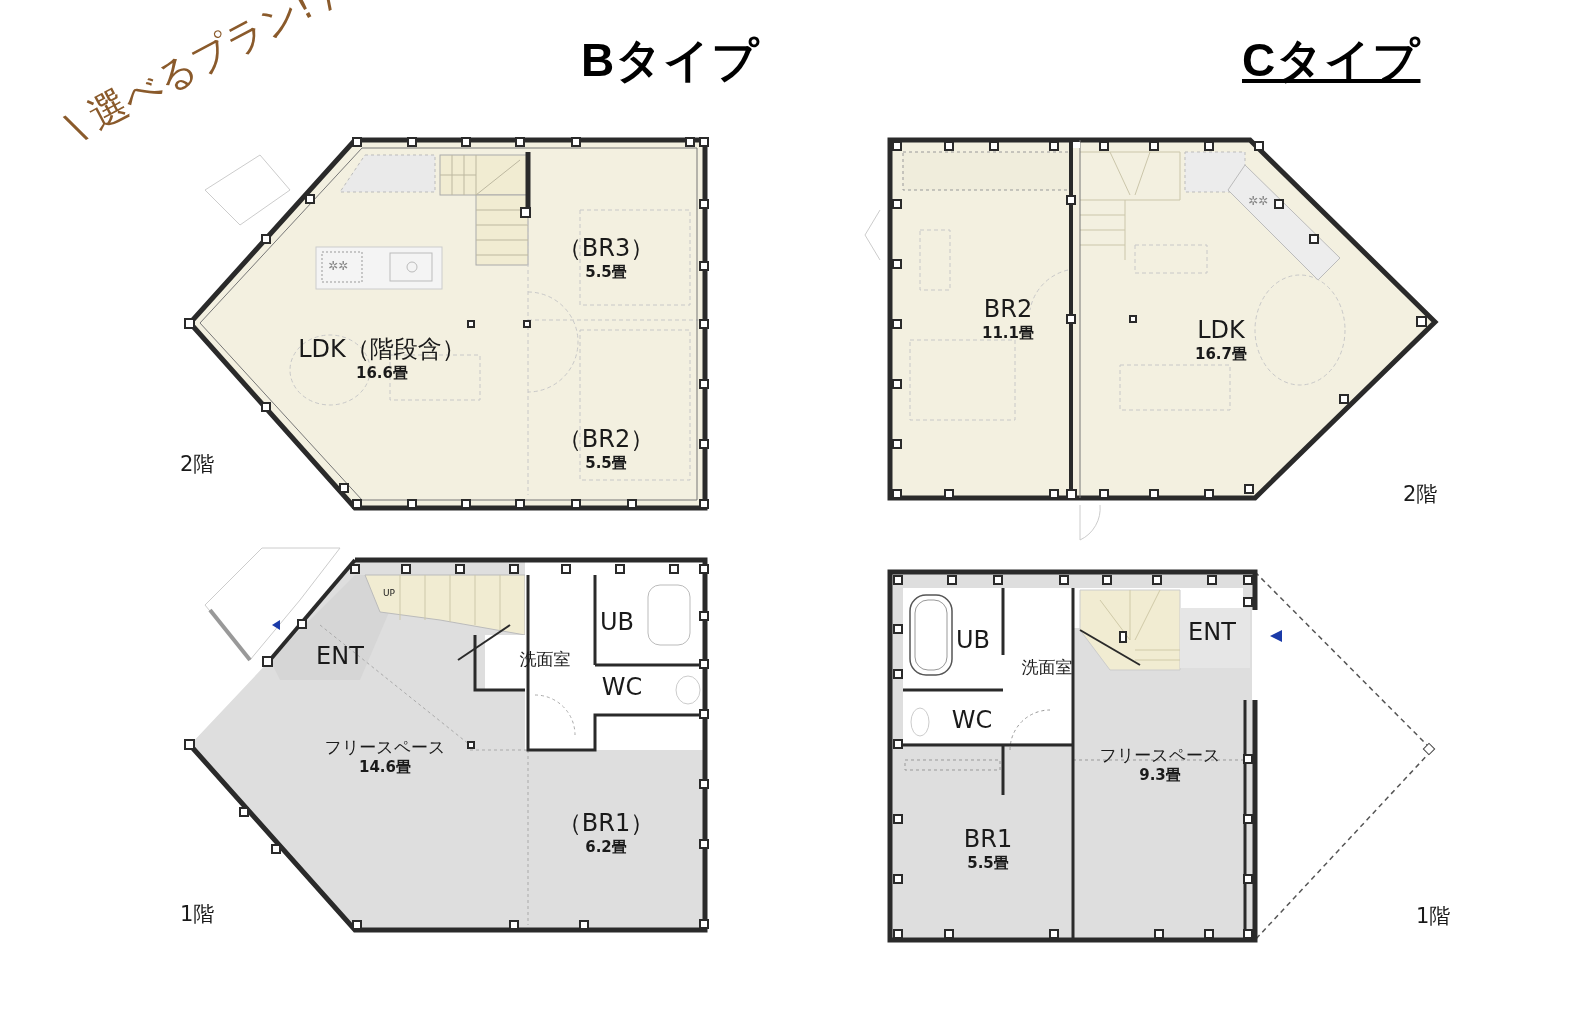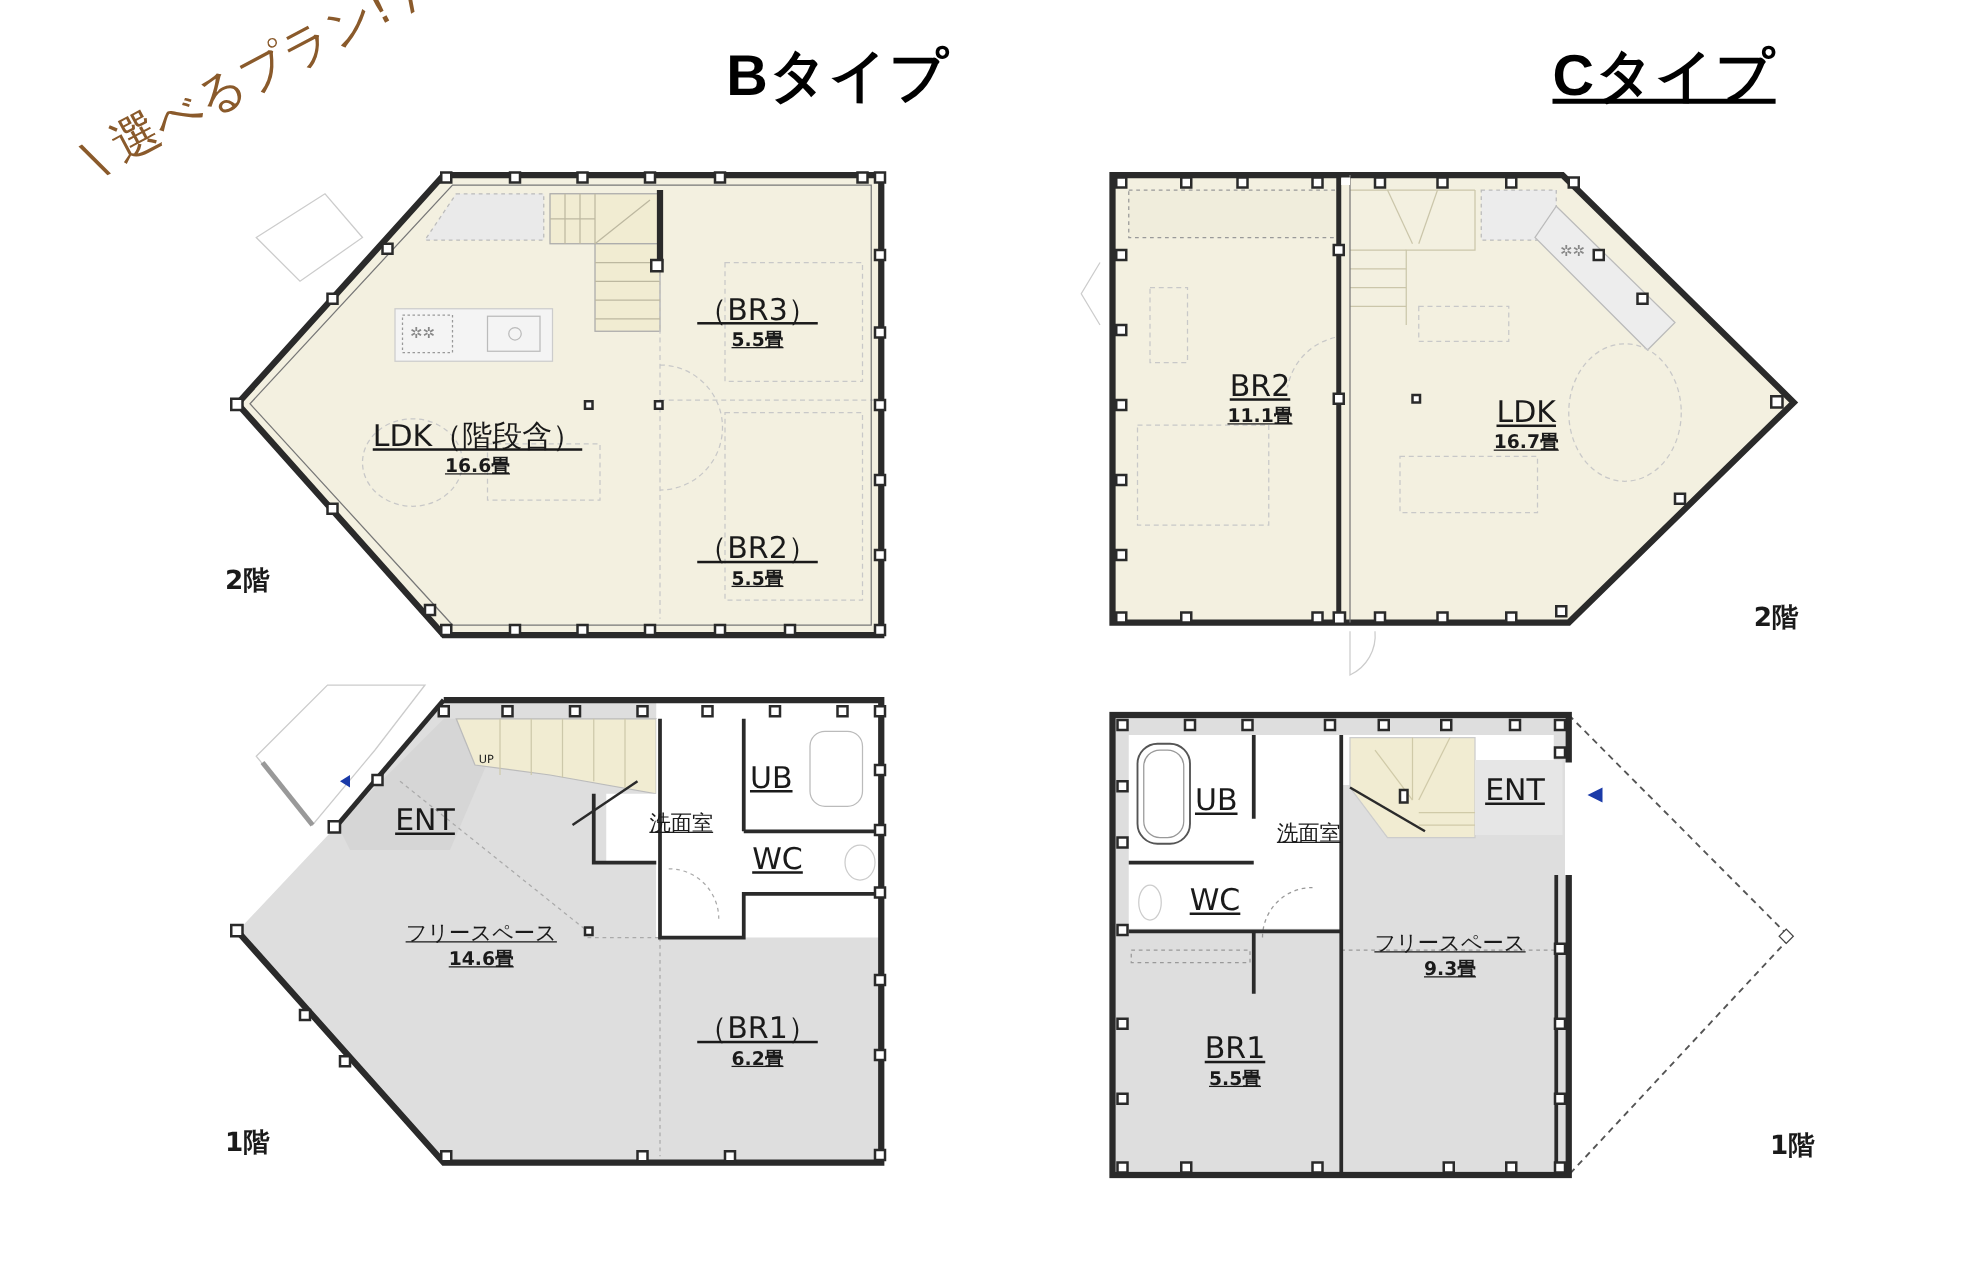--- a/index.html
+++ b/index.html
@@ -6,25 +6,25 @@
   body { width:1580px; height:1015px; position:relative; overflow:hidden;
          font-family: "DejaVu Sans", "Liberation Sans", sans-serif; color:#1a1a1a; }
   .abs { position:absolute; }
   svg.plan { position:absolute; left:0; top:0; }
   .title { position:absolute; font-family:"Liberation Sans", "DejaVu Sans", sans-serif;
            font-weight:bold; font-size:46px; color:#000; letter-spacing:1px;margin-left:48px; }
   .tagline { position:absolute; left:58px; top:108px; transform:rotate(-28deg);
              transform-origin:left top; font-size:38px; color:#8a5a2b; white-space:nowrap;
              font-family:"DejaVu Sans", sans-serif; }
   .room { position:absolute; text-align:center; transform:translate(-50%,-50%);
-          white-space:nowrap; line-height:1.25;text-decoration:underline; }
+          white-space:nowrap; line-height:1.25; }
   .room .nm { font-size:17px; }
   .room .ar { font-size:15px; font-weight:bold; }
   .room.big .nm { font-size:24px; }
-  .floor-label { position:absolute; font-size:21px; font-weight:bold;text-align:center; }
+  .floor-label { position:absolute; font-size:21px; font-weight:normal;text-align:center; }
   .small { font-size:9px; }
 </style>
 </head>
 <body>
 
 <div class="tagline">
   <span>\</span>
   <span>選べるプラン!</span>
   <span>/</span>
 </div>
@@ -329,21 +329,21 @@
 </div>
 <div class="room big" style="left:606px; top:448px;">
   <div class="nm">（BR2）</div>
   <div class="ar">5.5畳</div>
 </div>
 <div class="floor-label" style="left:180px; top:450px;">2階</div>
 
 <div class="room big" style="left:340px; top:656px;">
   <div class="nm">ENT</div>
 </div>
-<div class="abs small" style="left:383px; top:603px;">UP</div>
+<div class="abs small" style="left:383px; top:588px;">UP</div>
 <div class="room big" style="left:617px; top:622px;">
   <div class="nm">UB</div>
 </div>
 <div class="room" style="left:545px; top:660px;">
   <div class="nm">洗面室</div>
 </div>
 <div class="room big" style="left:622px; top:687px;">
   <div class="nm">WC</div>
 </div>
 <div class="room" style="left:385px; top:757px;">

